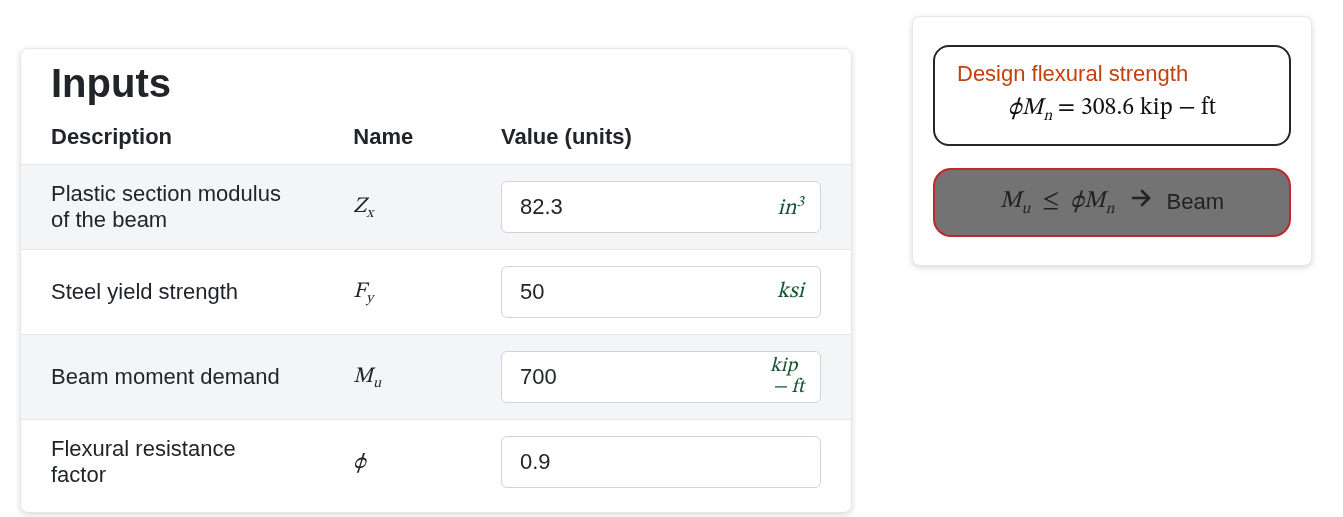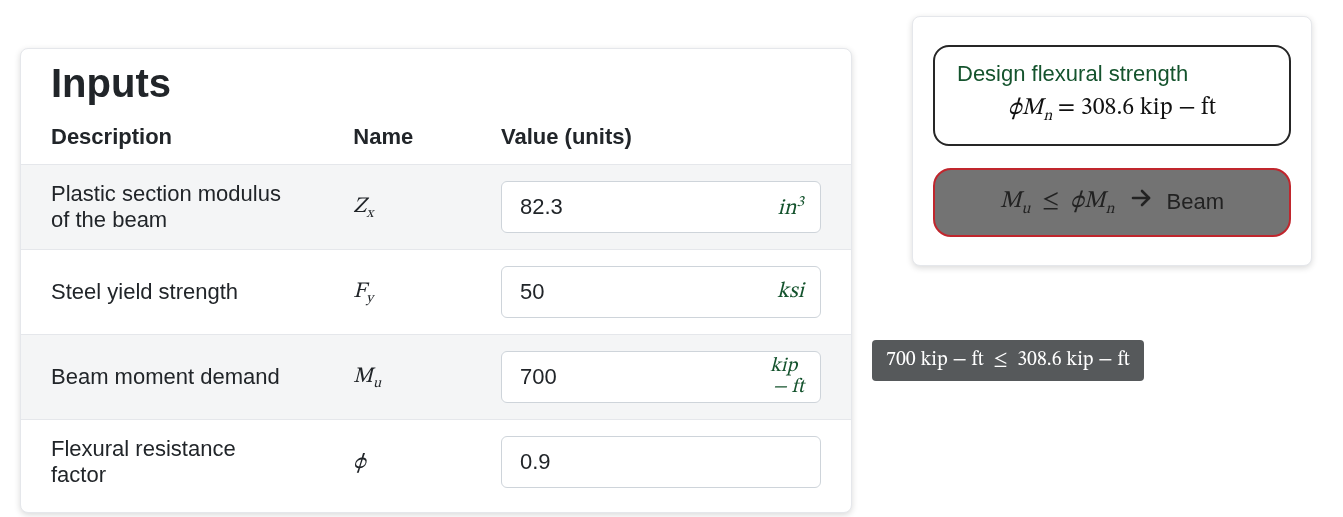--- a/index.html
+++ b/index.html
@@ -132,21 +132,21 @@
 
   .result-box {
     border: 2px solid #262626;
     border-radius: 16px;
     padding: 14px 18px 18px 18px;
     margin-top: 14px;
     text-align: center;
   }
   .result-box .label {
     font-size: 22px;
-    color: #14532d;
+    color: #c2410c;
     margin-bottom: 6px;
     text-align: left;
     padding-left: 4px;
   }
   .equation {
     font-family: "Cambria Math", "STIX Two Math", "Latin Modern Math", Georgia, serif;
     font-size: 24px;
     color: #111;
     white-space: nowrap;
   }
@@ -278,20 +278,15 @@
           <svg viewBox="0 0 24 24" fill="none" stroke-width="2.6" stroke-linecap="round" stroke-linejoin="round">
             <line x1="4" y1="12" x2="20" y2="12"></line>
             <polyline points="13 5 20 12 13 19"></polyline>
           </svg>
         </span>
         <span class="check-verdict">Beam</span>
       </div>
 
     </div>
 
-    <div class="tooltip">
-      <span>700 kip − ft</span>
-      &nbsp;≤&nbsp;
-      <span>308.6 kip − ft</span>
-    </div>
   </div>
 
 </div>
 
 </body></html>

